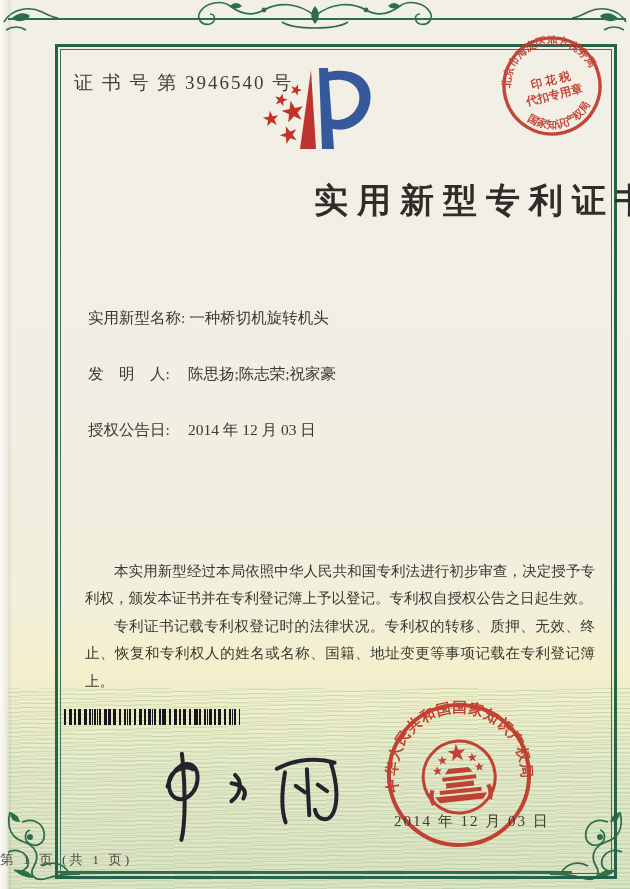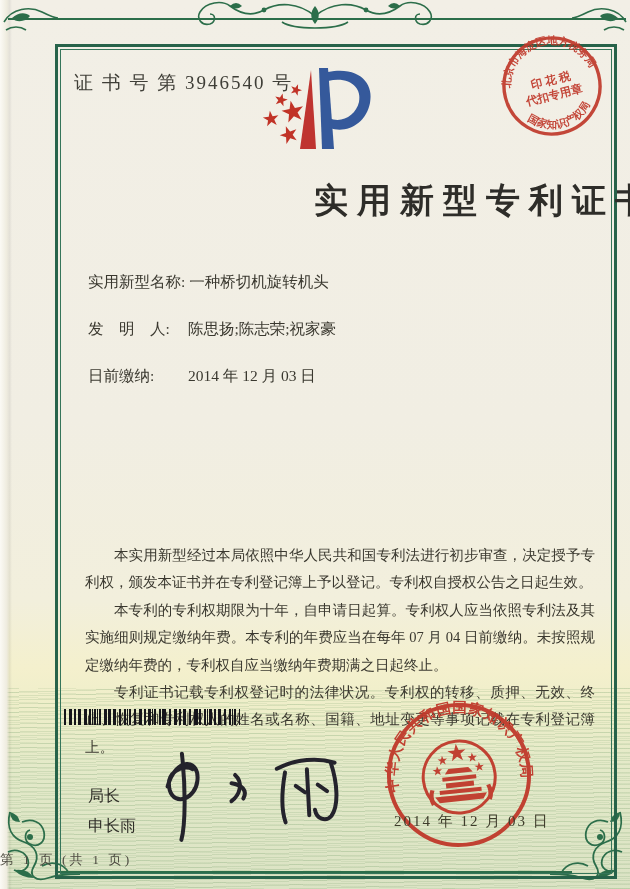--- a/index.html
+++ b/index.html
@@ -38,24 +38,24 @@
     position:absolute;left:74px;top:70px;font-size:19px;color:#3f3e37;
     letter-spacing:2px;
   }
   .logo{position:absolute;left:238px;top:56px;}
   .tax-stamp{position:absolute;left:500px;top:34px;transform:rotate(-14deg);opacity:.92;}
   .title{
     position:absolute;left:0;width:100%;top:178px;text-align:right;
     font-size:34px;font-weight:bold;color:#2e2d29;letter-spacing:9px;padding-left:28px;
   }
   .fields{position:absolute;left:88px;top:272px;width:500px;font-size:15.5px;color:#3a382f;}
-  .field-row{height:20px;margin-bottom:27px;white-space:nowrap;}
+  .field-row{height:20px;margin-bottom:27px;white-space:nowrap;margin-top:36px;}
   .field-row .lbl{display:inline-block;min-width:96px;}
   .paras{
-    position:absolute;left:85px;top:542px;width:510px;
+    position:absolute;left:85px;top:558px;width:510px;
     font-size:14.5px;line-height:27.4px;color:#3a382f;text-align:justify;
   }
   .paras p{margin:0;text-indent:2em;}
   .barcode{
     position:absolute;left:64px;top:709px;width:176px;height:16px;
     background:
       repeating-linear-gradient(90deg,#15151a 0 2px,rgba(0,0,0,0) 2px 5px),
       repeating-linear-gradient(90deg,#15151a 0 1px,rgba(0,0,0,0) 1px 7px),
       repeating-linear-gradient(90deg,#15151a 0 1px,rgba(0,0,0,0) 1px 11px);
   }
@@ -193,37 +193,32 @@
   <div class="fields">
     <div class="field-row">
       <span class="lbl">实用新型名称:</span>
       <span>一种桥切机旋转机头</span>
     </div>
     <div class="field-row">
       <span class="lbl">发　明　人:</span>
       <span>陈思扬;陈志荣;祝家豪</span>
     </div>
     <div class="field-row">
-      <span class="lbl">日前缴纳:</span>
+      <span class="lbl">授权公告日:</span>
       <span>2014 年 12 月 03 日</span>
     </div>
   </div>
 
   <div class="paras">
     <p>本实用新型经过本局依照中华人民共和国专利法进行初步审查，决定授予专利权，颁发本证书并在专利登记簿上予以登记。专利权自授权公告之日起生效。</p>
-    <p>本专利的专利权期限为十年，自申请日起算。专利权人应当依照专利法及其实施细则规定缴纳年费。本专利的年费应当在每年 07 月 04 日前缴纳。未按照规定缴纳年费的，专利权自应当缴纳年费期满之日起终止。</p>
     <p>专利证书记载专利权登记时的法律状况。专利权的转移、质押、无效、终止、恢复和专利权人的姓名或名称、国籍、地址变更等事项记载在专利登记簿上。</p>
   </div>
 
   <div class="barcode"></div>
 
-  <div class="director">
-    <div>局长</div>
-    <div>申长雨</div>
-  </div>
   <div class="signature">
     <svg width="232" height="100" viewBox="0 0 232 100">
       <g fill="none" stroke="#24232c" stroke-width="4" stroke-linecap="round">
         <path d="M30,40 C40,10 64,14 60,36 C57,54 36,60 32,44 C28,26 46,18 56,24"></path>
         <path d="M46,8 C48,42 46,78 41,94"></path>
         <path d="M98,32 C106,40 102,52 93,58"></path>
         <path d="M94,40 C104,42 110,48 105,56"></path>
         <path d="M140,28 C160,19 182,19 198,25"></path>
         <path d="M148,32 C143,54 143,72 146,82"></path>
         <path d="M194,24 C200,46 200,68 192,78 C186,84 177,80 176,71"></path>

